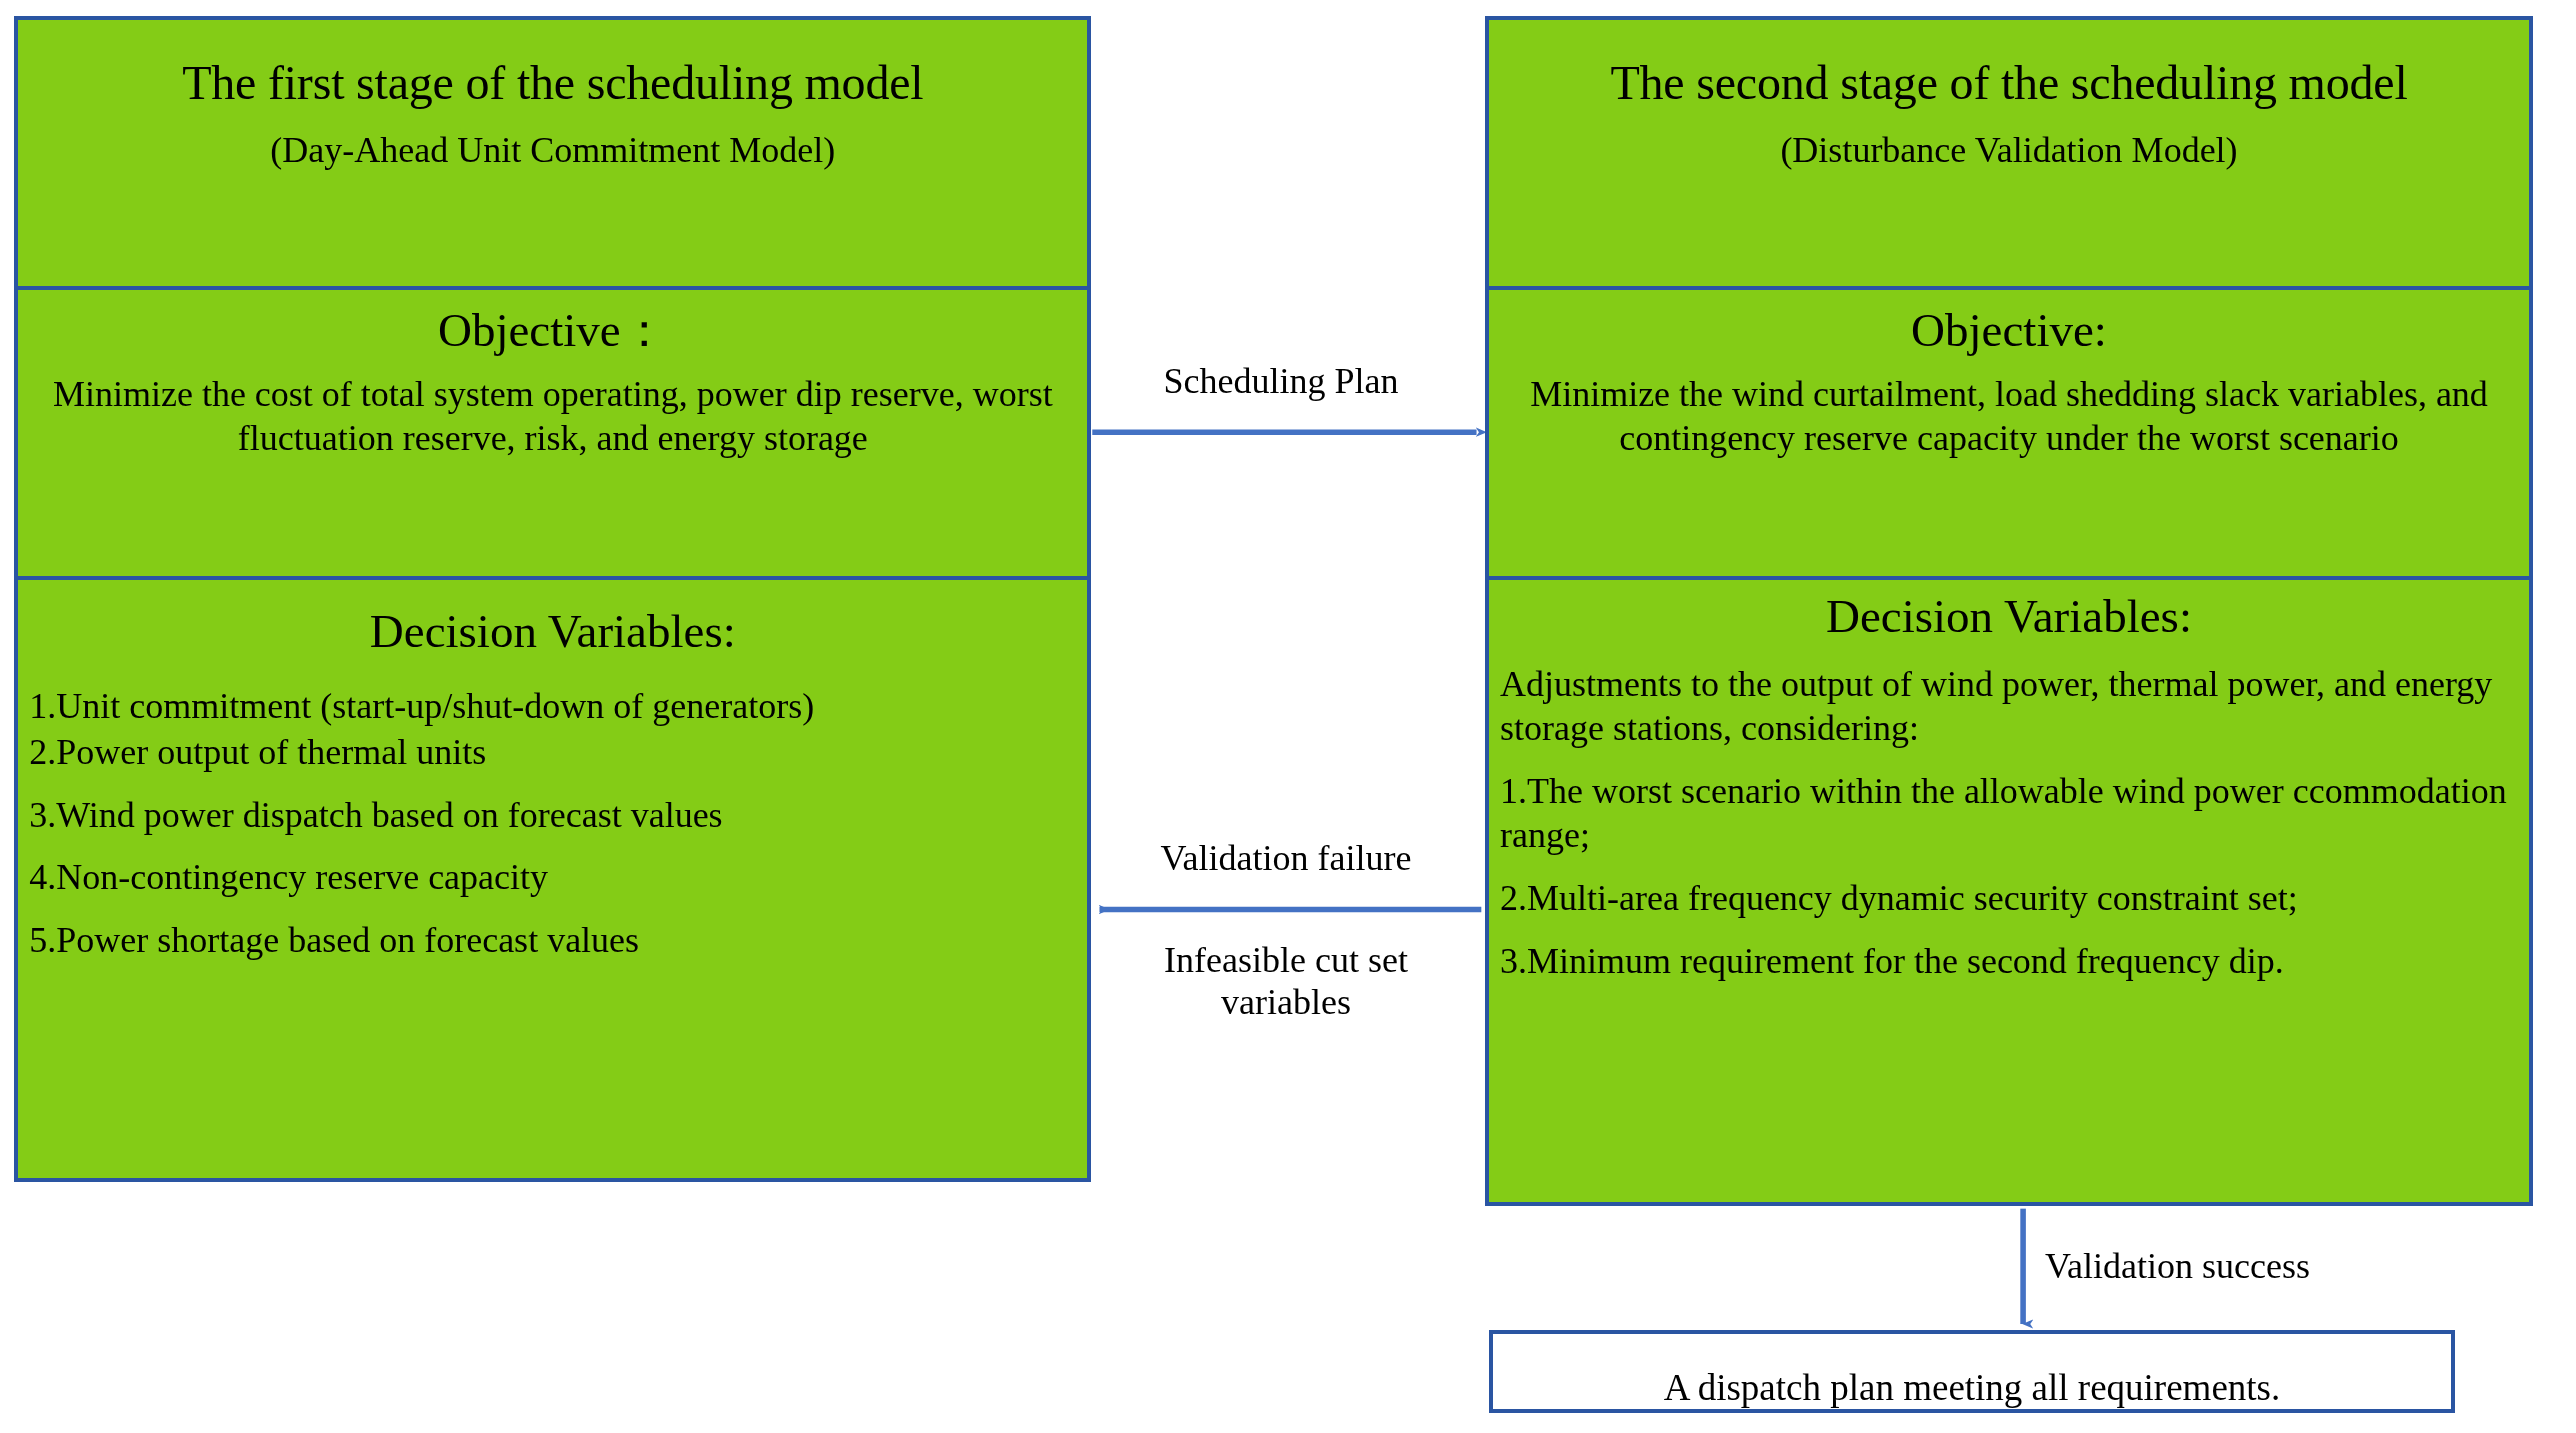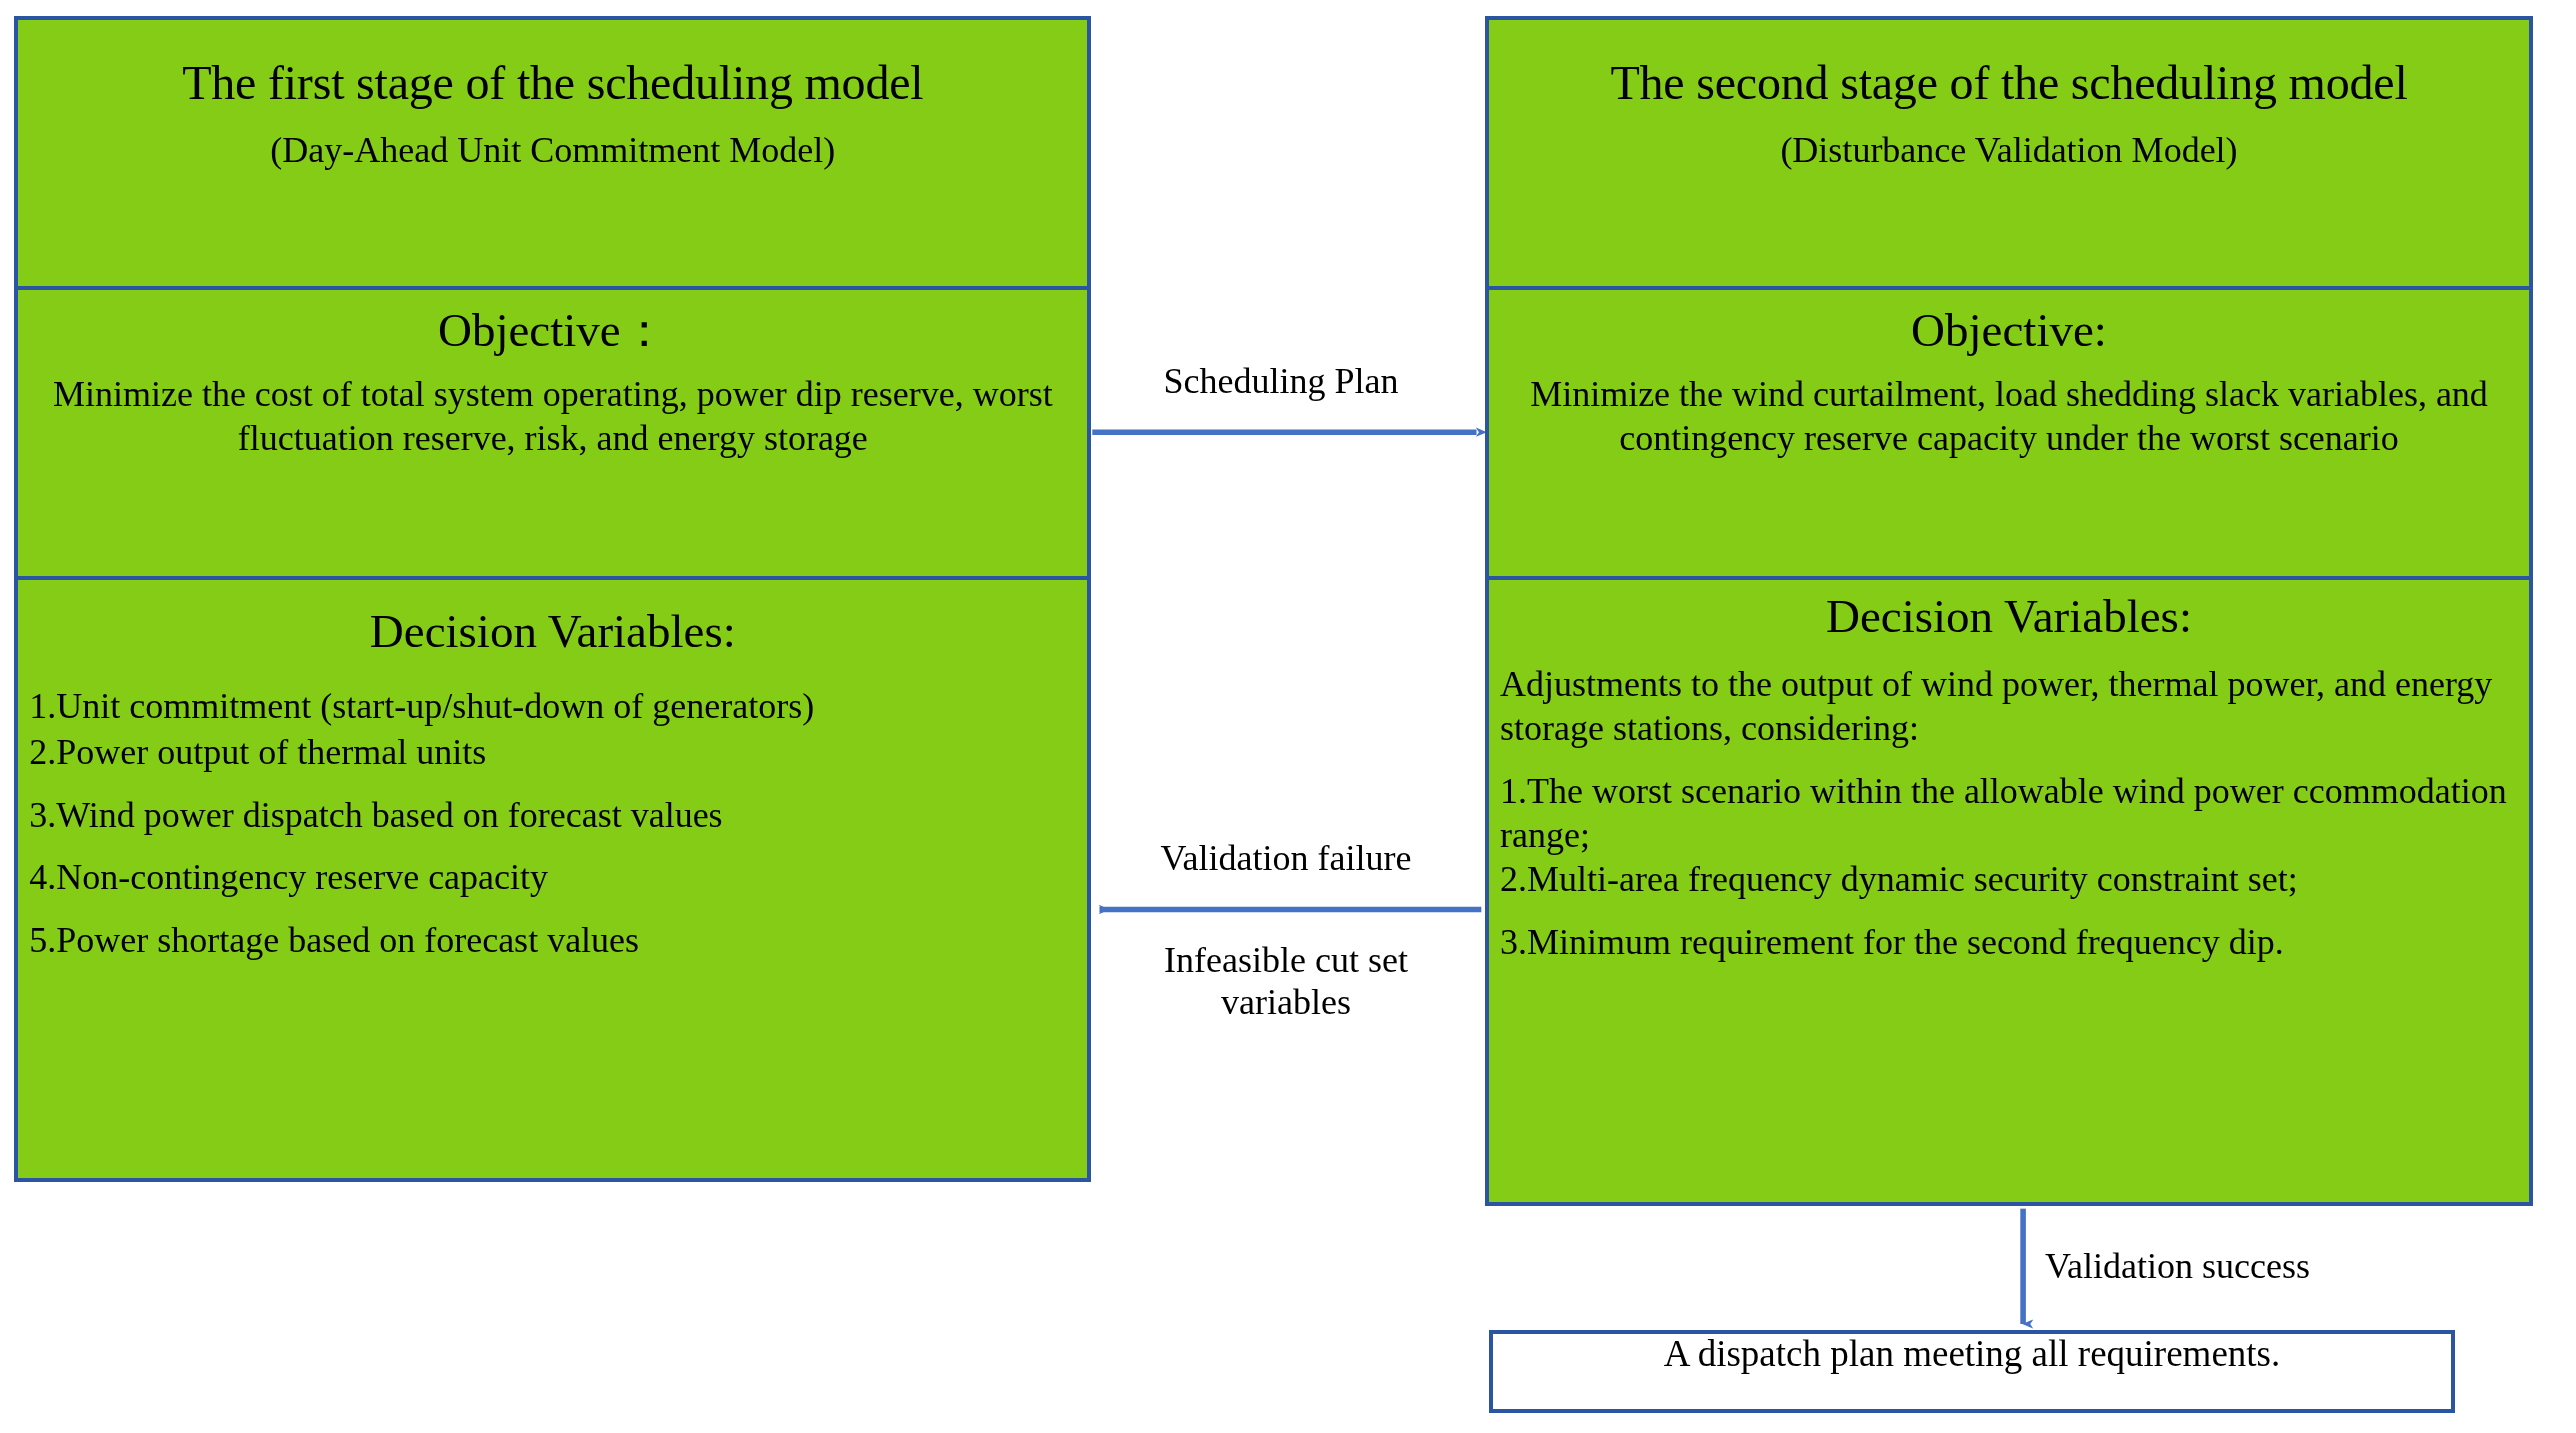--- a/index.html
+++ b/index.html
@@ -109,21 +109,21 @@
   #result-box {
     position: absolute;
     left: 1489px;
     top: 1330px;
     width: 966px;
     height: 83px;
     box-sizing: border-box;
     border: 4px solid #2a55a2;
     background: #ffffff;
     display: flex;
-    align-items: flex-start;
+    align-items: flex-end;
     justify-content: center;
   }
   #result-box .result-text {
     font-size: 37px;
     line-height: 1.1;
   }
 
   
   .conn-label {
     position: absolute;
@@ -214,21 +214,21 @@
       <div class="heading">Objective:</div>
       <div class="body-center" style="margin-top:16px;">Minimize the wind curtailment, load shedding slack variables, and contingency reserve capacity under the worst scenario</div>
     </div>
 
     <div class="divider" style="top:556px;"></div>
 
     <div class="section" style="top:571px;">
       <div class="heading">Decision Variables:</div>
       <div class="body-left" style="margin-top:20.7px;">Adjustments to the output of wind power, thermal power, and energy storage stations, considering:</div>
       <ul class="list" style="margin-top:19px;">
-        <li style="">1.The worst scenario within the allowable wind power ccommodation range;</li>
+        <li style="margin-bottom:19px;">1.The worst scenario within the allowable wind power ccommodation range;</li>
         <li style="margin-bottom:19px;">2.Multi-area frequency dynamic security constraint set;</li>
         <li>3.Minimum requirement for the second frequency dip.</li>
       </ul>
     </div>
   </div>
 
   <div class="conn-label" style="left:1114px; top:360px; width:334px;">Scheduling Plan</div>
 
   <div class="conn-label" style="left:1111px; top:837px; width:350px;">Validation failure</div>
 

